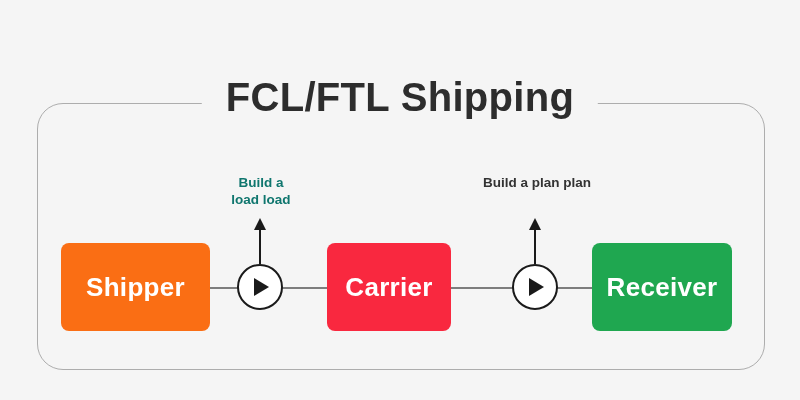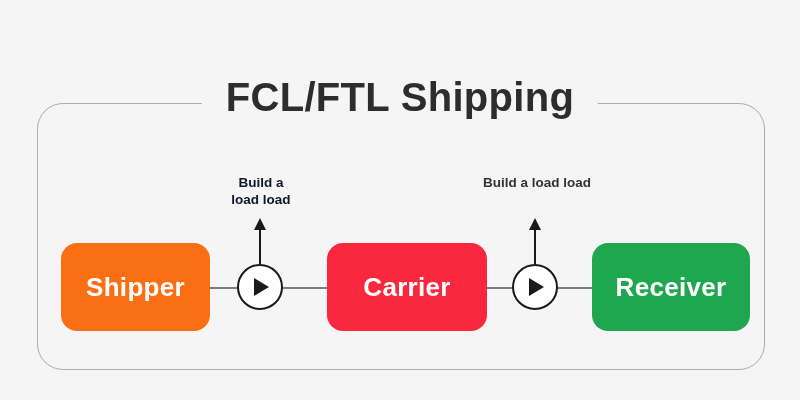--- a/index.html
+++ b/index.html
@@ -16,27 +16,27 @@
   .title {
     position: absolute; top: 43px; left: 50%; transform: translateX(-50%);
     font-size: 40px; font-weight: 800; color: #2D2D2D; line-height: 52px;
     background: #F5F5F5; padding: 0 24px; white-space: nowrap; letter-spacing: 0.3px;
   }
   .hline {
     position: absolute; left: 210px; top: 259px; width: 382px; height: 2px;
     background: #7D7D7D;
   }
   .node {
-    position: absolute; top: 215px; height: 88px; border-radius: 16px;
+    position: absolute; top: 215px; height: 88px; border-radius: 8px;
     display: flex; align-items: center; justify-content: center;
     color: #FFFFFF; font-size: 26px; font-weight: 700; letter-spacing: 0.3px;
   }
   .node-shipper  { left: 61px;  width: 149px; }
-  .node-carrier  { left: 327px; width: 160px; }
-  .node-receiver { left: 592px; width: 158px; }
+  .node-carrier  { left: 327px; width: 124px; }
+  .node-receiver { left: 592px; width: 140px; }
   .step-circle {
     position: absolute; top: 236px; width: 46px; height: 46px;
     border-radius: 50%; background: #FFFFFF; border: 2px solid #1A1A1A;
     box-sizing: border-box; display: flex; align-items: center; justify-content: center;
   }
   .circle-1 { left: 237px; }
   .circle-2 { left: 512px; }
   .play {
     width: 0; height: 0; margin-left: 3px;
     border-left: 15px solid #1A1A1A;
@@ -65,29 +65,29 @@
 <body>
 
 <div class="stage" style="background-color: rgb(245, 245, 245);">
 
   <div class="container-box" style="border-color: rgb(173, 173, 173);"></div>
 
   <div class="title" style="color: rgb(45, 45, 45);">FCL/FTL Shipping</div>
 
   <div class="hline" style="background-color: rgb(125, 125, 125);"></div>
 
-  <div class="annotation ann-1" style="color: #0f172a;">
+  <div class="annotation ann-1" style="color: #0f766e;">
     <div>Build a</div>
     <div>load load</div>
   </div>
   <div class="arrow-line arrow-line-1" style="background-color: rgb(26, 26, 26);"></div>
   <div class="arrow-head arrow-head-1" style="border-bottom-color: rgb(26, 26, 26);"></div>
 
   <div class="annotation ann-2" style="color: rgb(51, 51, 51);">
-    <div>Build a load load</div>
+    <div>Build a plan plan</div>
   </div>
   <div class="arrow-line arrow-line-2" style="background-color: rgb(26, 26, 26);"></div>
   <div class="arrow-head arrow-head-2" style="border-bottom-color: rgb(26, 26, 26);"></div>
 
   <div class="node node-shipper" style="background-color: rgb(250, 110, 20); color: rgb(255, 255, 255);">
     <span>Shipper</span>
   </div>
   <div class="node node-carrier" style="background-color: rgb(249, 40, 63); color: rgb(255, 255, 255);">
     <span>Carrier</span>
   </div>

